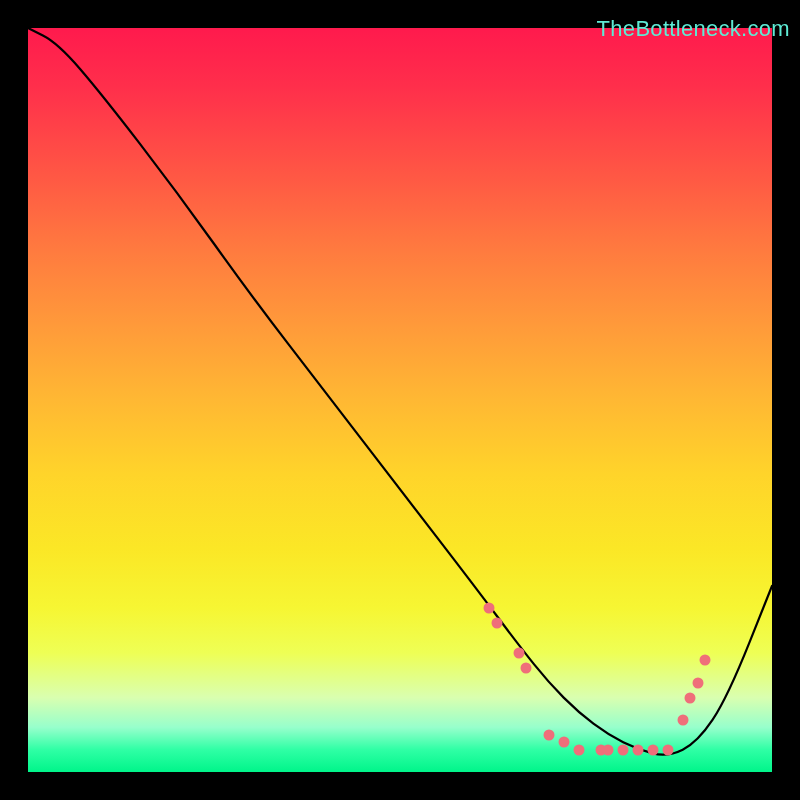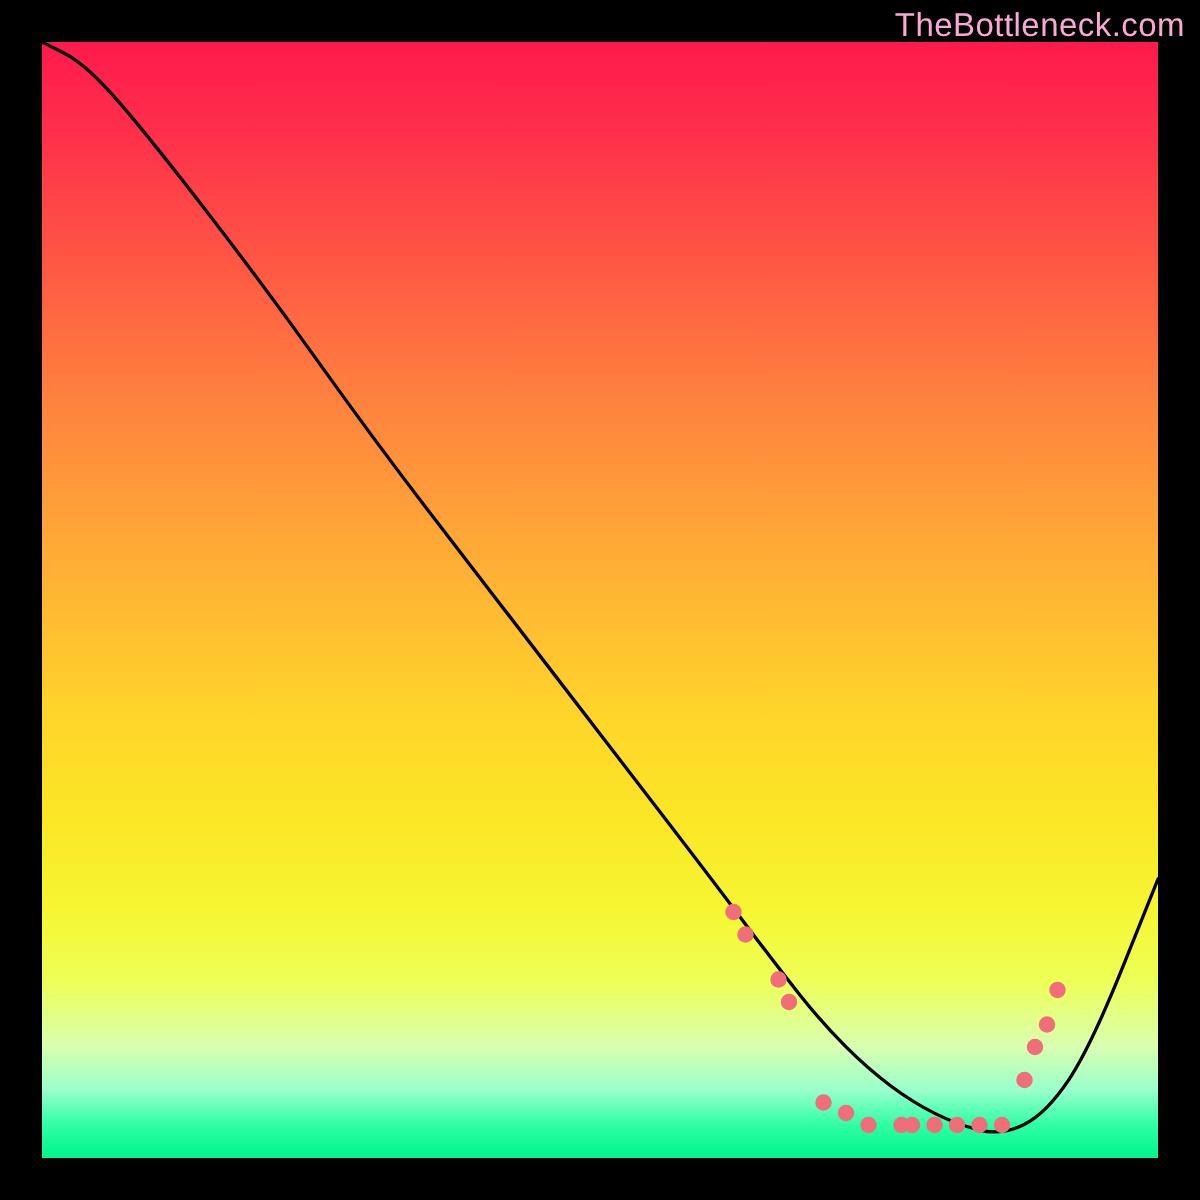--- a/index.html
+++ b/index.html
@@ -6,23 +6,23 @@
   body {
     width: 800px;
     height: 800px;
     background: #000;
     position: relative;
     font-family: Arial, Helvetica, sans-serif;
     overflow: hidden;
   }
   .watermark {
     position: absolute;
-    top: 4px;
+    top: 16px;
     right: 10px;
-    color: #f9a8d4;
+    color: #5eead4;
     font-size: 22px;
     font-weight: 400;
     letter-spacing: 0.3px;
     z-index: 20;
   }
   .plot {
     position: absolute;
     left: 28px;
     top: 28px;
     width: 744px;

